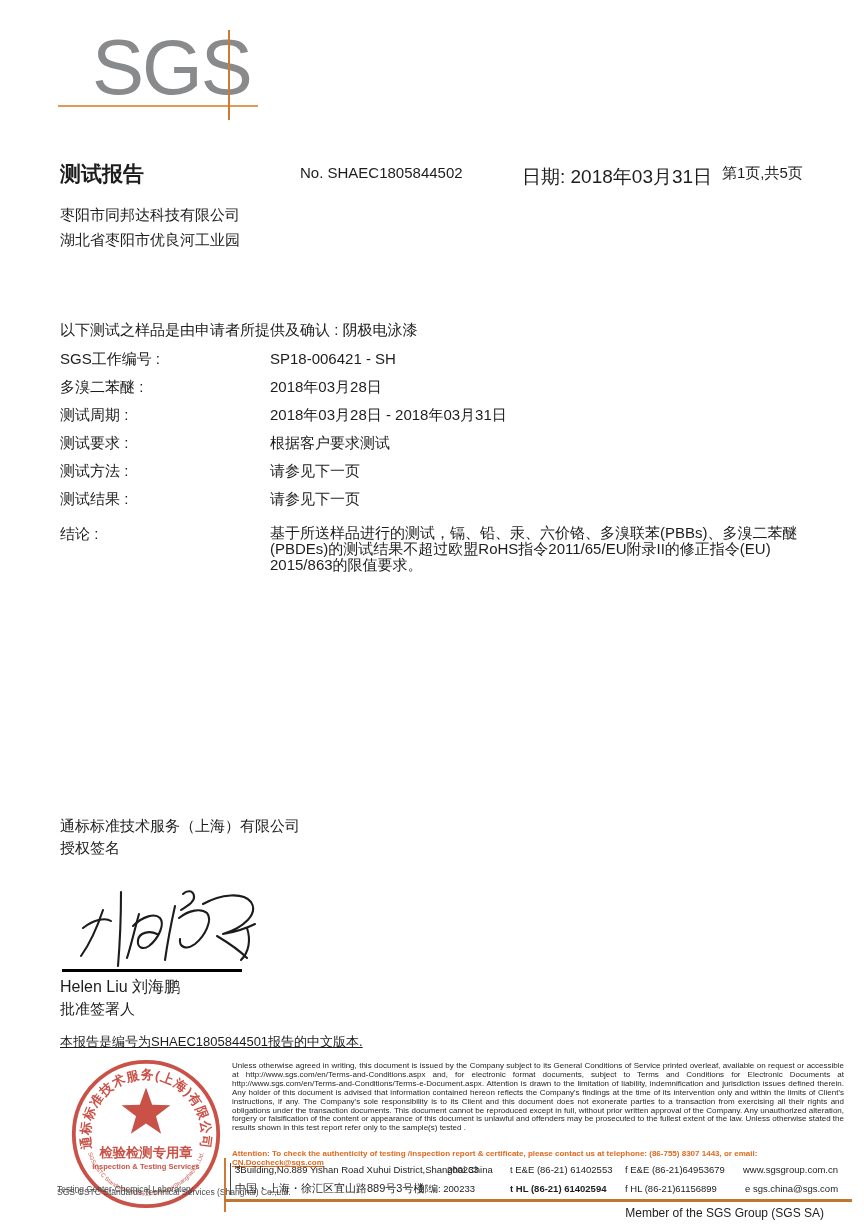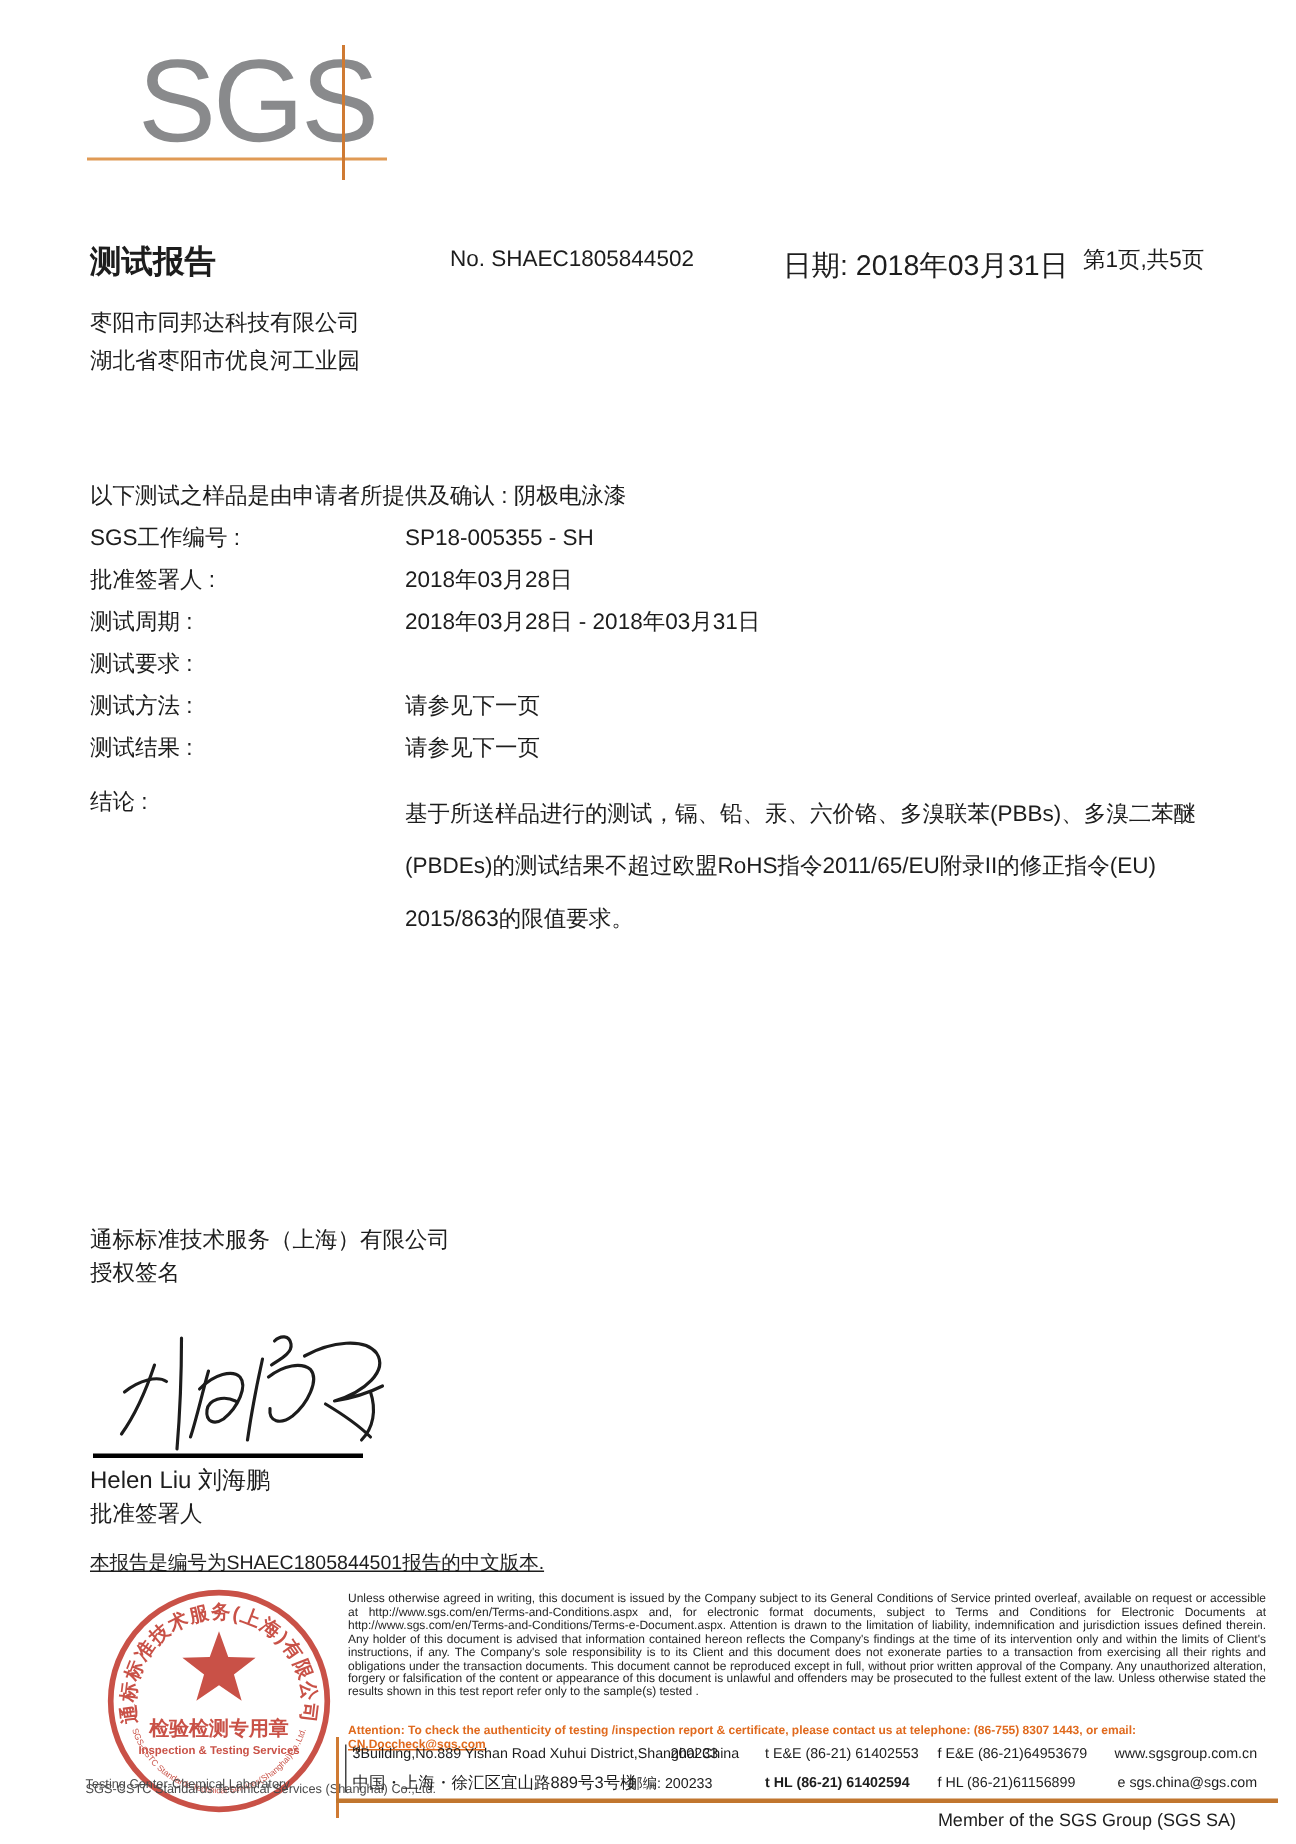--- a/index.html
+++ b/index.html
@@ -24,21 +24,21 @@
   .client-addr { position:absolute; left:60px; top:231px; font-size:15px; }
 
   
   .sample-line { position:absolute; left:60px; top:321px; font-size:15px; }
   .fields { position:absolute; left:60px; top:350px; width:745px; }
   .field-row { display:flex; margin-bottom:10px; font-size:15px; line-height:18px; }
   .field-label { width:210px; flex:0 0 210px; }
   .field-value { flex:1; }
   .conclusion-row { position:absolute; left:60px; top:525px; width:745px; display:flex; font-size:15px; }
   .conclusion-row .field-label { width:210px; flex:0 0 210px; }
-  .conclusion-row .field-value { flex:0 0 530px; width:530px; line-height:35px; }
+  .conclusion-row .field-value { flex:0 0 530px; width:530px; line-height:16px; }
 
   
   .sig-company { position:absolute; left:60px; top:817px; font-size:15px; }
   .sig-auth { position:absolute; left:60px; top:839px; font-size:15px; }
   .sig-svg { position:absolute; left:75px; top:880px; }
   .sig-line { position:absolute; left:62px; top:969px; width:180px; height:3px; background:#000; }
   .sig-name { position:absolute; left:60px; top:977px; font-size:16px; }
   .sig-title { position:absolute; left:60px; top:1000px; font-size:15px; }
   .note-line { position:absolute; left:60px; top:1033px; font-size:13px;text-decoration:underline; }
 
@@ -88,32 +88,33 @@
   <div class="page-label">第1页,共5页</div>
 
   <div class="client-name">枣阳市同邦达科技有限公司</div>
   <div class="client-addr">湖北省枣阳市优良河工业园</div>
 
   <div class="sample-line">以下测试之样品是由申请者所提供及确认 : 阴极电泳漆</div>
 
   <div class="fields">
     <div class="field-row">
       <div class="field-label">SGS工作编号 :</div>
-      <div class="field-value">SP18-005355 - SH</div>
+      <div class="field-value">SP18-006421 - SH</div>
     </div>
     <div class="field-row">
-      <div class="field-label">批准签署人 :</div>
+      <div class="field-label">多溴二苯醚 :</div>
       <div class="field-value">2018年03月28日</div>
     </div>
     <div class="field-row">
       <div class="field-label">测试周期 :</div>
       <div class="field-value">2018年03月28日 - 2018年03月31日</div>
     </div>
     <div class="field-row">
       <div class="field-label">测试要求 :</div>
+      <div class="field-value">根据客户要求测试</div>
     </div>
     <div class="field-row">
       <div class="field-label">测试方法 :</div>
       <div class="field-value">请参见下一页</div>
     </div>
     <div class="field-row">
       <div class="field-label">测试结果 :</div>
       <div class="field-value">请参见下一页</div>
     </div>
   </div>

